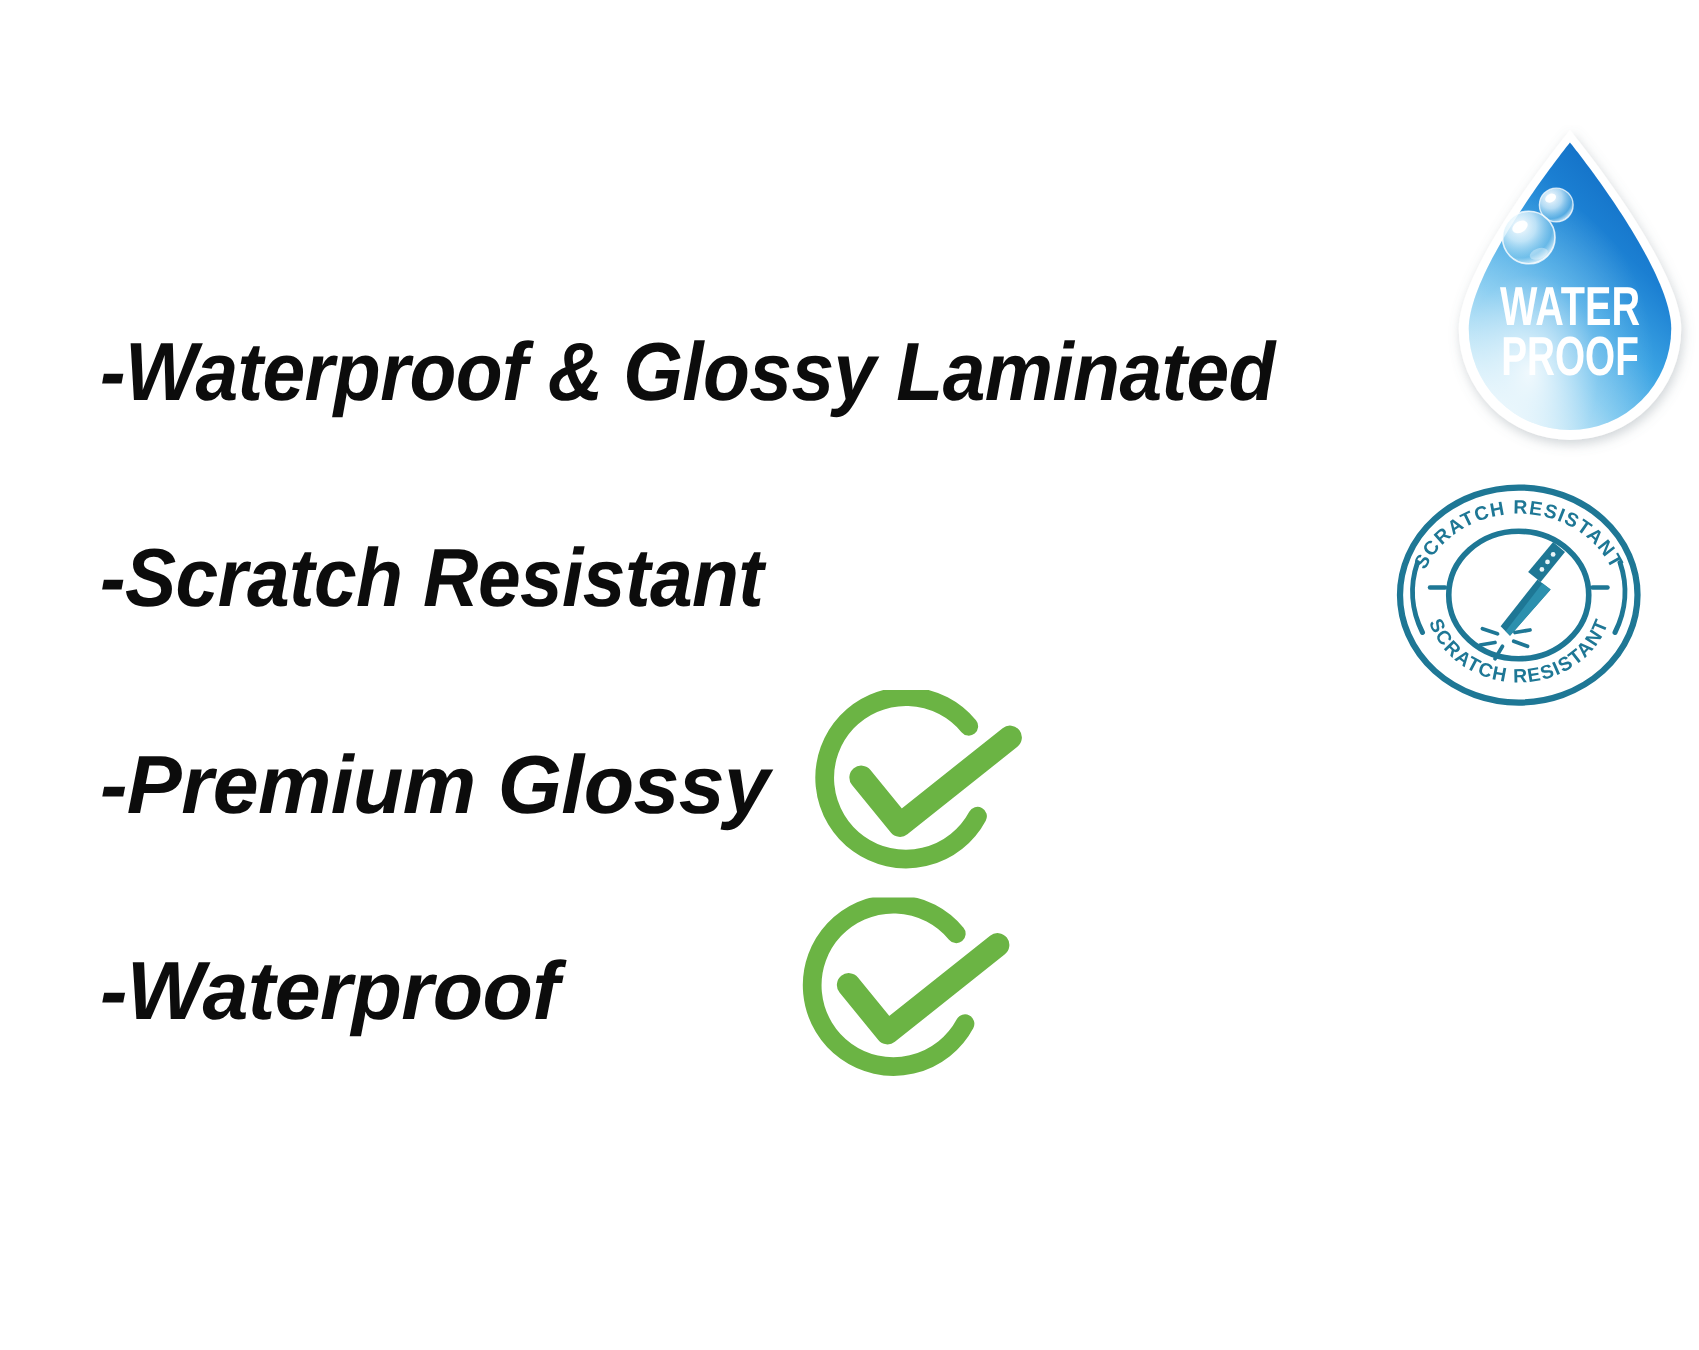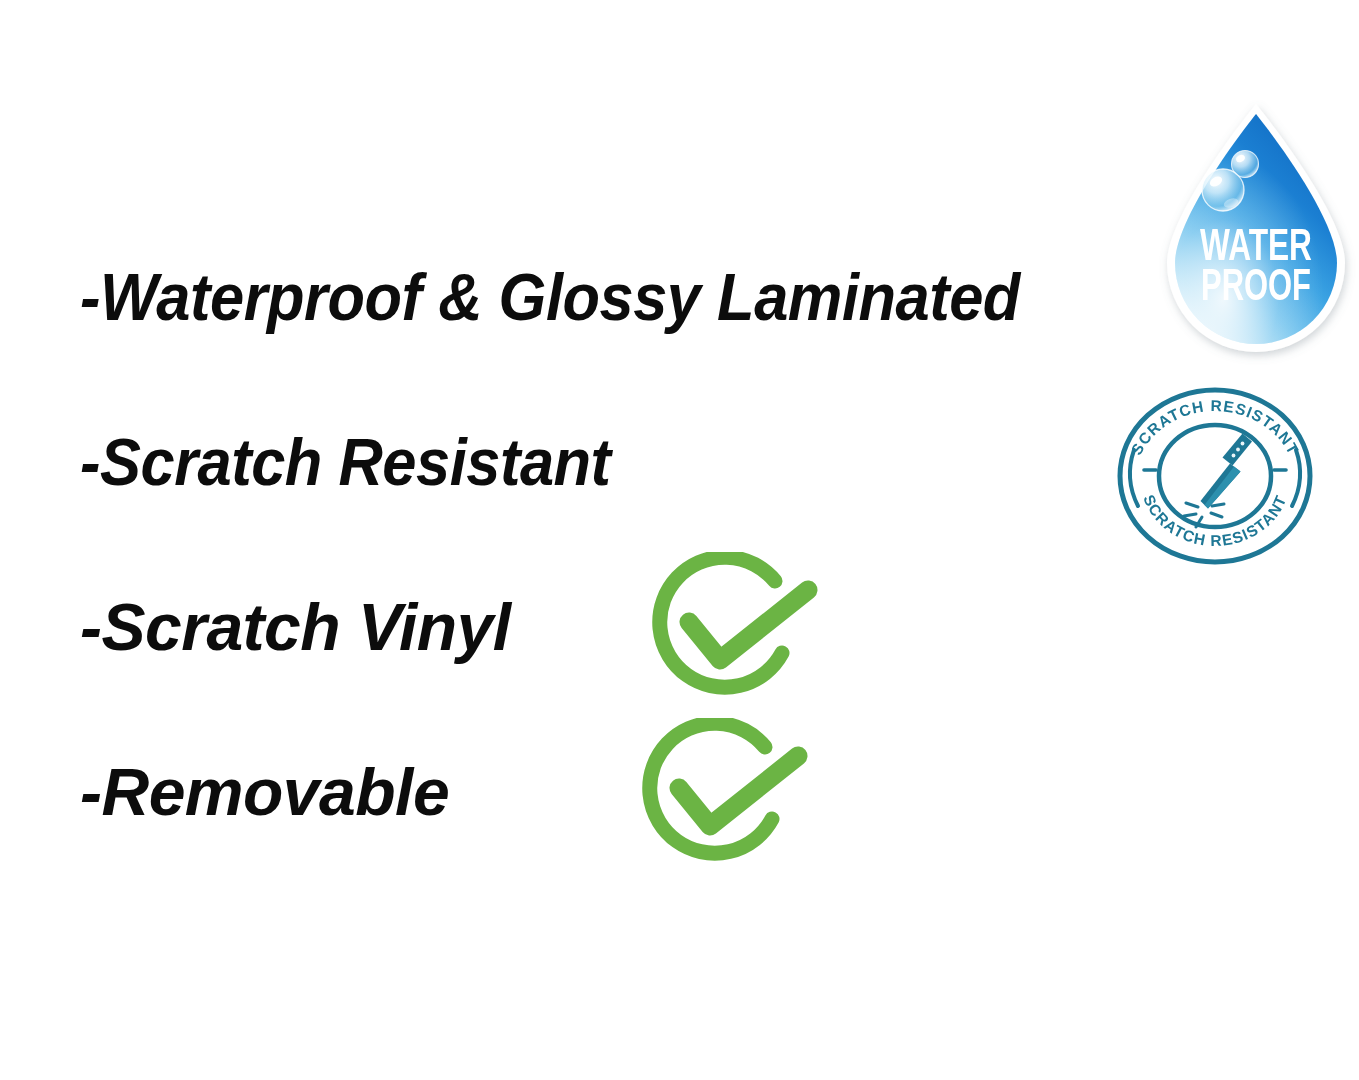--- a/index.html
+++ b/index.html
@@ -114,25 +114,25 @@
 
   <div class="feature-line f-narrow" id="line-1">
     <span class="dash">-</span><span class="label">Waterproof &amp; Glossy Laminated</span>
   </div>
 
   <div class="feature-line f-narrow" id="line-2">
     <span class="dash">-</span><span class="label">Scratch Resistant</span>
   </div>
 
   <div class="feature-line f-wide" id="line-3">
-    <span class="dash">-</span><span class="label">Scratch Vinyl</span>
+    <span class="dash">-</span><span class="label">Premium Glossy</span>
   </div>
 
   <div class="feature-line f-wide" id="line-4">
-    <span class="dash">-</span><span class="label">Removable</span>
+    <span class="dash">-</span><span class="label">Waterproof</span>
   </div>
 
   <div id="waterproof-badge">
     <svg viewBox="0 0 206 266" xmlns="http://www.w3.org/2000/svg">
       <defs>
         <linearGradient id="dropGrad" x1="0.18" y1="1" x2="0.86" y2="0.04">
           <stop offset="0" stop-color="#E8F6FD"></stop>
           <stop offset="0.13" stop-color="#B4E1F6"></stop>
           <stop offset="0.30" stop-color="#74C4EE"></stop>
           <stop offset="0.50" stop-color="#3BA3E3"></stop>

